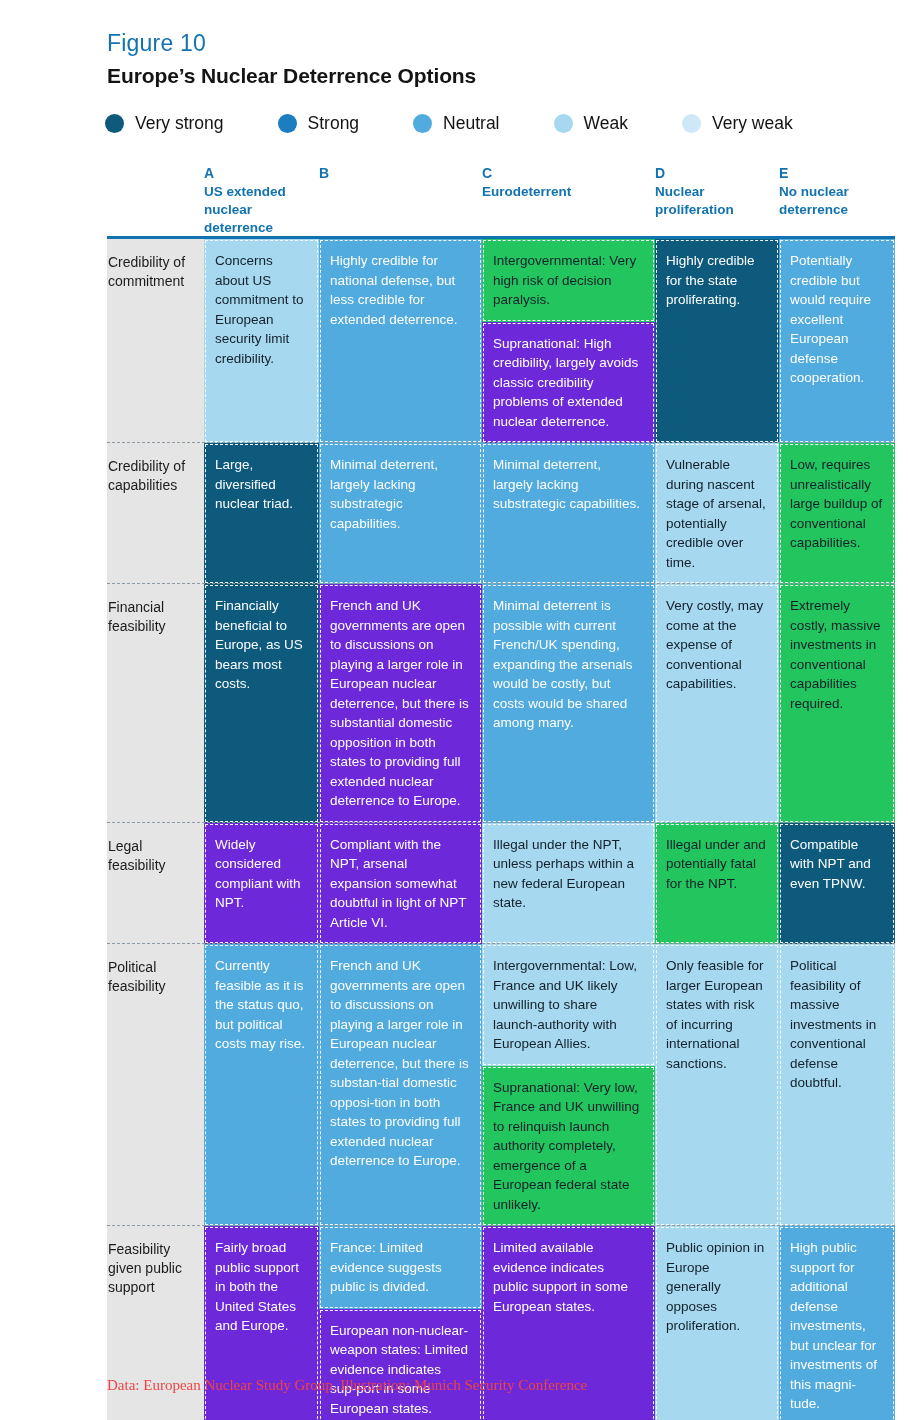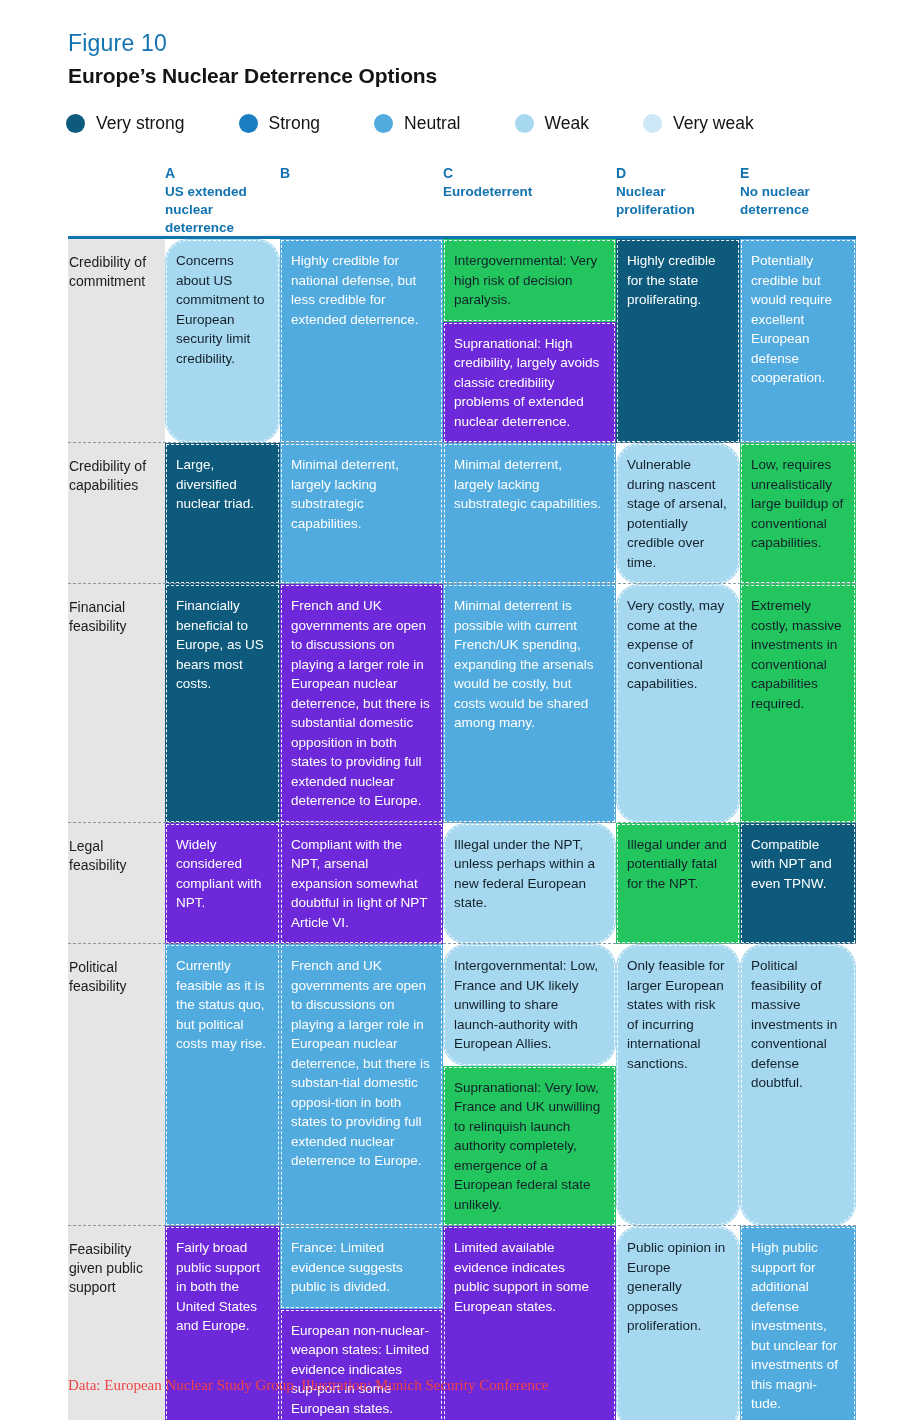--- a/index.html
+++ b/index.html
@@ -14,20 +14,21 @@
     color: #1c1c1c;
     overflow: hidden;
   }
 
   .page {
     position: relative;
     width: 792px;
     height: 1420px;
     box-sizing: border-box;
     padding: 16px 52px;
+    margin-left: 39px;
   }
 
   
   .figure-label {
     position: absolute;
     left: 68px;
     top: 30px;
     font-size: 23px;
     color: #1273b0;
     letter-spacing: .2px;
@@ -148,21 +149,21 @@
     flex: 1 1 auto;
     outline: 1px dashed rgba(255,255,255,0.95);
     outline-offset: -2px;
   }
   .cell.split-top { flex: 0 0 auto; }
 
   
   .s-verystrong { background: #0d5a7d; color: #ffffff; }
   .s-strong     { background: #6d28d9; color: #ffffff; }
   .s-neutral    { background: #51abde; color: #ffffff; }
-  .s-weak       { background: #a6d8f0; color: #14212b; border-radius: 23px; }
+  .s-weak       { background: #a6d8f0; color: #14212b; }
   .s-veryweak   { background: #22c55e; color: #14212b; }
 
   
   .c-a { flex: 0 0 115px; }
   .c-b { flex: 0 0 163px; }
   .c-c { flex: 0 0 173px; }
   .c-d { flex: 0 0 124px; }
   .c-e { flex: 0 0 116px; }
 
   

